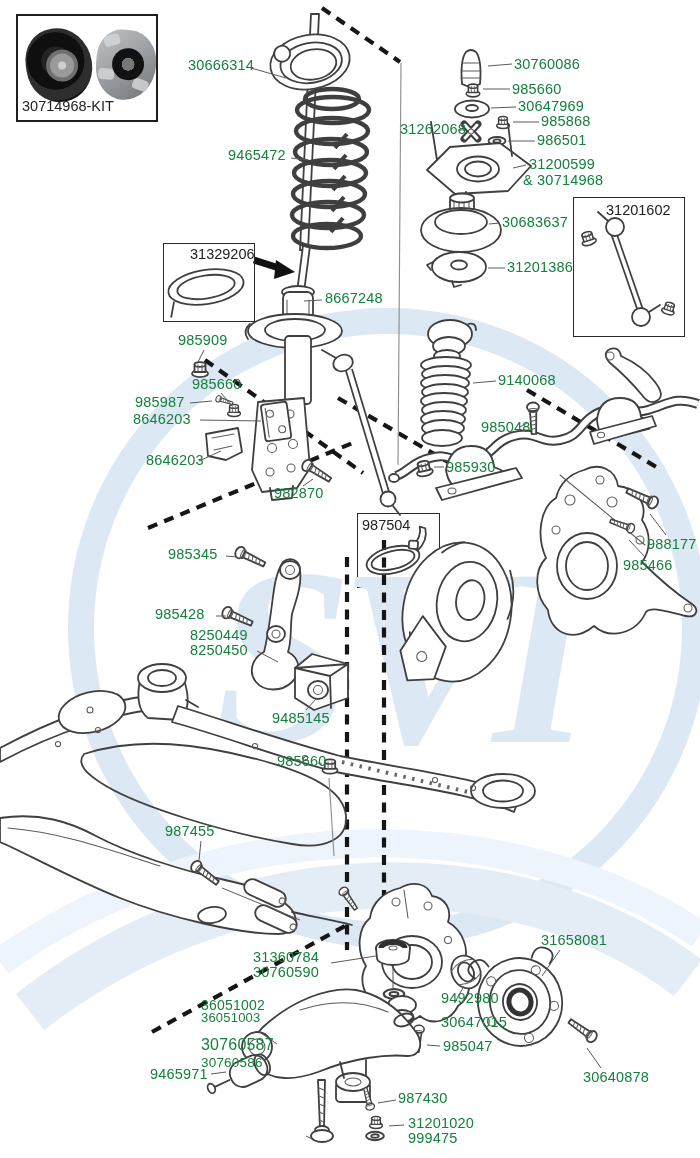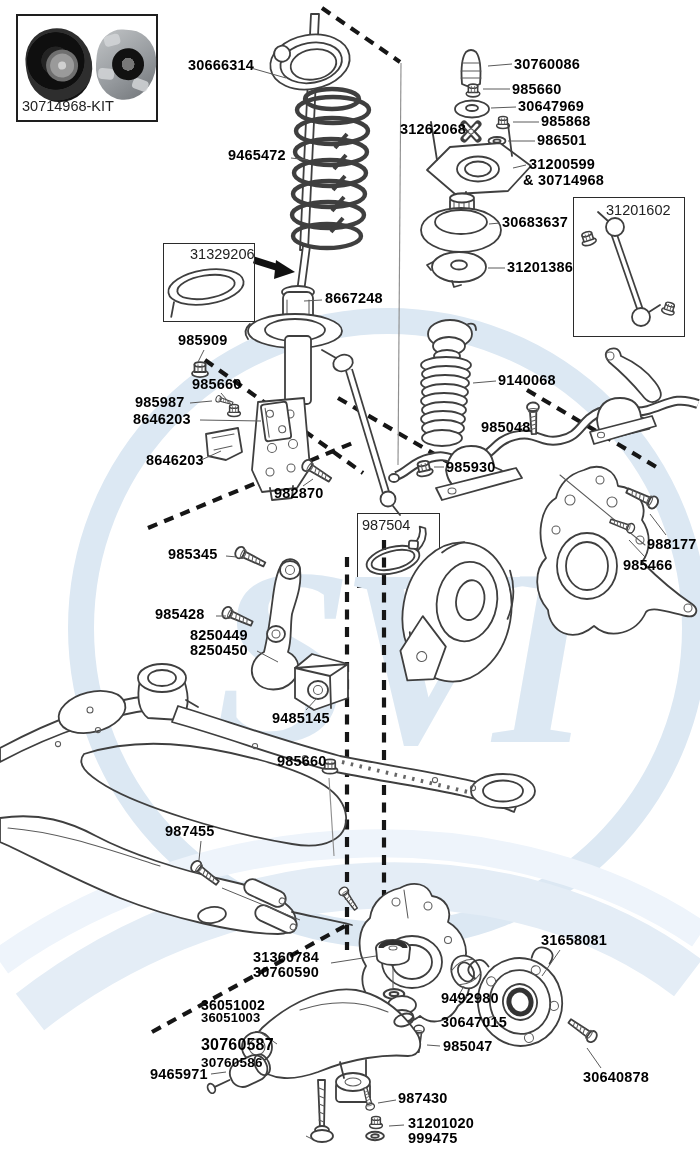--- a/index.html
+++ b/index.html
@@ -1,19 +1,19 @@
 <!DOCTYPE html>
 <html><head>
 <meta charset="utf-8">
 <style>
   html,body{margin:0;padding:0;background:#fff;}
   .stage{position:relative;width:700px;height:1158px;background:#fff;overflow:hidden;
          font-family:"Liberation Sans",sans-serif;}
-  .plabel{position:absolute;font-size:14.5px;color:#000000;white-space:nowrap;
-          letter-spacing:.2px;line-height:1;z-index:6;font-weight:bold;}
+  .plabel{position:absolute;font-size:14.5px;color:#15803d;white-space:nowrap;
+          letter-spacing:.2px;line-height:1;z-index:6;}
   .boxlabel{position:absolute;font-size:14.5px;color:#222;white-space:nowrap;z-index:6;}
   .inset{position:absolute;border:1.7px solid #2b2b2b;background:transparent;z-index:4;}
   .kitbox{position:absolute;border:2px solid #1e1e1e;background:#fff;z-index:5;}
   .photo-rubber{position:absolute;left:8px;top:12px;width:66px;height:74px;border-radius:46% 54% 50% 50%;
     background:radial-gradient(circle at 46% 44%, #6a6a6a 0 8%, #232323 9% 26%, #0f0f0f 27% 52%, #2e2e2e 53% 72%, #141414 73% 100%);
     transform:rotate(-8deg);}
   .photo-rubber .ring{position:absolute;left:20px;top:22px;width:24px;height:24px;border-radius:50%;
     border:4px solid #6f6f6f;background:#9a9a9a;}
   .photo-rubber .hole{position:absolute;left:8px;top:8px;width:8px;height:8px;border-radius:50%;background:#cfcfcf;}
   .photo-metal{position:absolute;left:78px;top:14px;width:60px;height:70px;border-radius:40% 46% 52% 48%;

